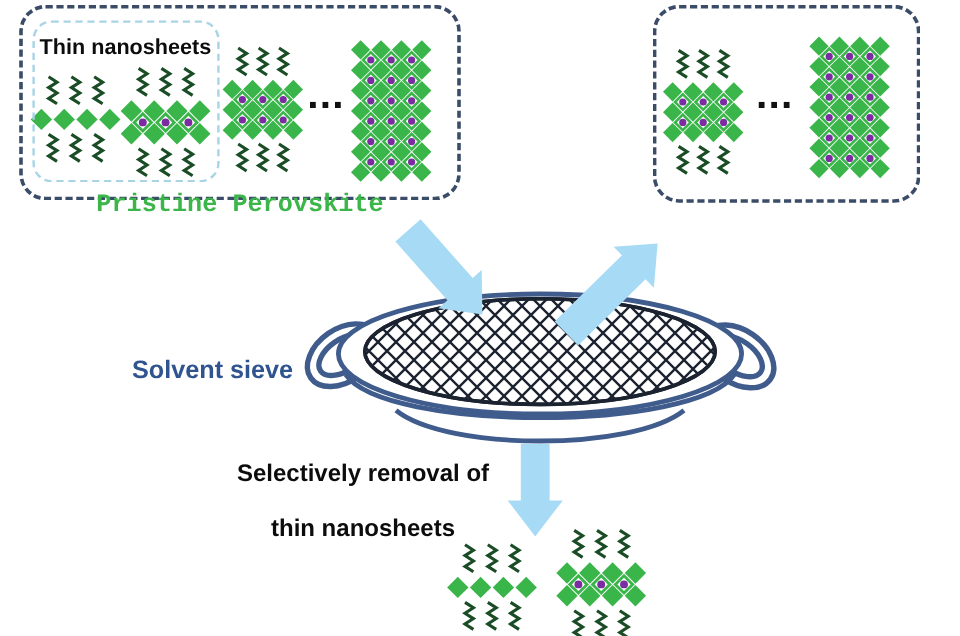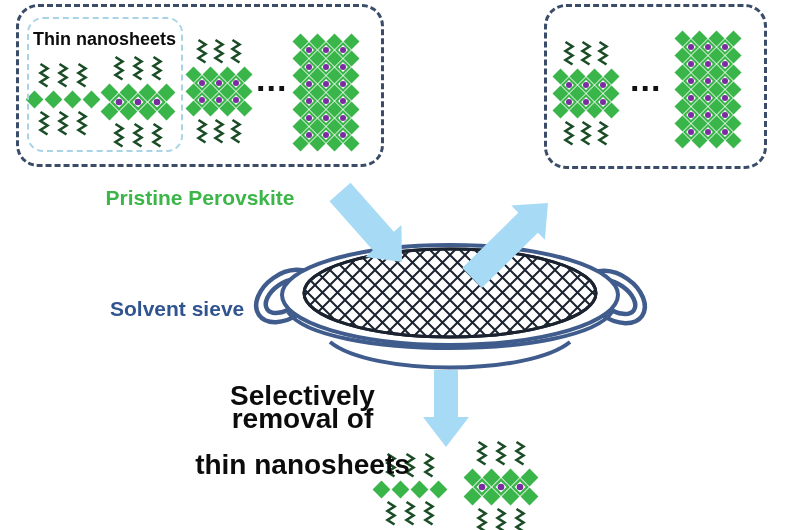--- a/index.html
+++ b/index.html
@@ -13,21 +13,21 @@
     background:transparent;
   }
   .box-inner{
     position:absolute;border:2.5px dashed var(--inner-dash);border-radius:16px;
   }
   .lbl{position:absolute;font-weight:700;white-space:pre-line;}
   .lbl-thin{font-size:18px;color:var(--text-black);}
   .lbl-pristine{font-size:21px;color:var(--green-text);text-align:center;}
   .lbl-stable{font-size:21px;color:var(--purple-text);text-align:center;line-height:25px;}
   .lbl-sieve{font-size:21px;color:var(--navy-text);text-align:left;}
-  .lbl-removal{font-size:28px;color:var(--text-black);text-align:center;line-height:23px;}
+  .lbl-removal{font-size:20px;color:var(--text-black);text-align:center;line-height:23px;}
   .lbl-dots{font-size:34px;color:#111;letter-spacing:1px;line-height:30px;}
   .handle{fill:none;stroke:var(--navy);stroke-width:4.5;}
   .rim{stroke:var(--navy);stroke-width:4;}
   .arrow{fill:var(--arrow);}
 </style>
 </head>
 <body>
 
 <div id="stage">
 
@@ -379,21 +379,21 @@
   <div class="box-outer" style="left:16px;top:4px;width:362px;height:157px;"></div>
   <div class="box-inner" style="left:27px;top:17px;width:152px;height:131px;"></div>
   <div class="box-outer" style="left:544px;top:4px;width:217px;height:159px;"></div>
 
   <div class="lbl lbl-thin" style="left:33px;top:29px;">Thin nanosheets</div>
 
   <div class="lbl lbl-dots" style="left:256px;top:64px;width:50px;">...</div>
 
   <div class="lbl lbl-dots" style="left:630px;top:64px;width:50px;">...</div>
 
-  <div class="lbl lbl-pristine" style="left:40px;top:186px;width:320px;">Pristine Perovskite</div>
+  <div class="lbl lbl-pristine" style="left:40px;top:160px;width:320px;font-family:Liberation Mono, monospace;">Pristine Perovskite</div>
 
 
   <div class="lbl lbl-sieve" style="left:110px;top:297px;width:155px;">Solvent sieve</div>
 
   <div class="lbl lbl-removal" style="left:175px;top:384px;width:255px;"><span>Selectively removal of</span><br>
     <span>thin nanosheets</span></div>
 
 </div>
 
 </body></html>

